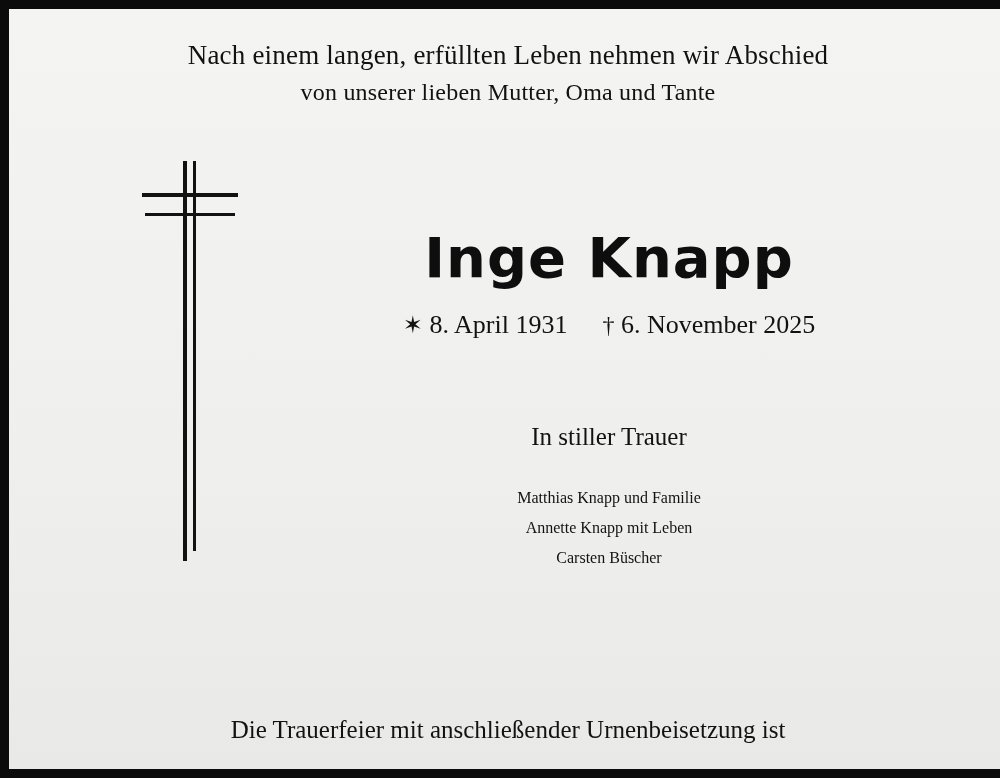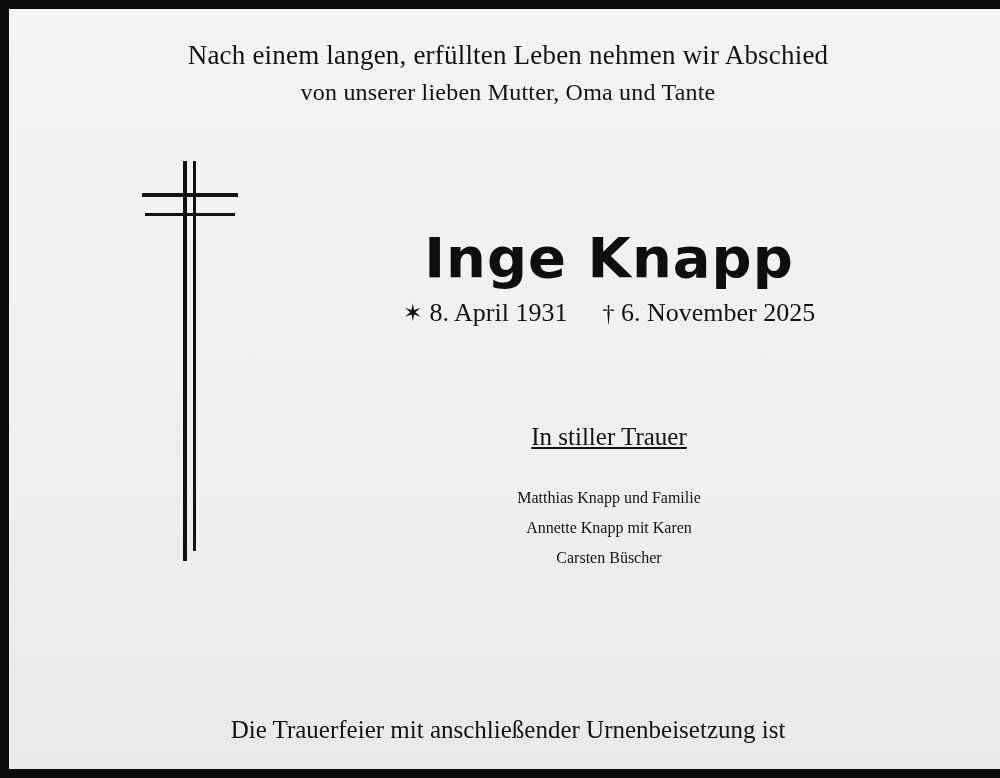--- a/index.html
+++ b/index.html
@@ -95,39 +95,38 @@
   }
   .name {
     font-family: "DejaVu Sans", sans-serif;
     font-weight: bold;
     font-size: 56px;
     line-height: 62px;
     letter-spacing: 1px;
     color: #0e0e0e;
   }
   .dates {
-    margin-top: 4px;
+    margin-top: 20px;
     font-size: 26px;
-    line-height: 40px;
+    line-height: 32px;
     color: #121212;
   }
   .dates .sym { font-size: 24px; }
   .dates .sep { display: inline-block; width: 22px; }
 
   
   .mourn-intro {
     position: absolute;
     top: 412px;
     left: 250px;
     width: 700px;
     text-align: center;
     font-size: 25px;
     line-height: 32px;
     color: #121212;
-    text-decoration: underline;
   }
   .mourners {
     position: absolute;
     top: 474px;
     left: 250px;
     width: 700px;
     text-align: center;
     font-size: 16px;
     line-height: 30px;
     color: #121212;
@@ -172,21 +171,21 @@
         <span class="sep"></span>
         <span class="sym">†</span>
         <span>6. November 2025</span>
       </div>
     </div>
 
     <div class="mourn-intro">In stiller Trauer</div>
 
     <div class="mourners">
       <div>Matthias Knapp und Familie</div>
-      <div>Annette Knapp mit Karen</div>
+      <div>Annette Knapp mit Leben</div>
       <div>Carsten Büscher</div>
     </div>
 
     <div class="ceremony">
       <div>Die Trauerfeier mit anschließender Urnenbeisetzung ist</div>
     </div>
 
   </div>
 </div>
 

